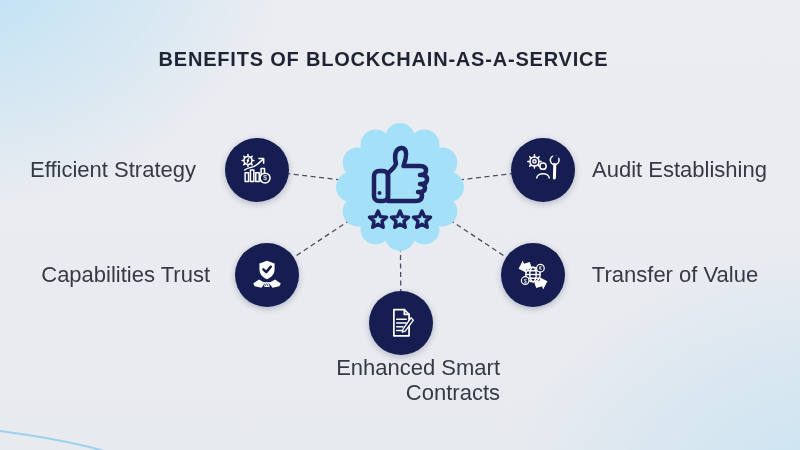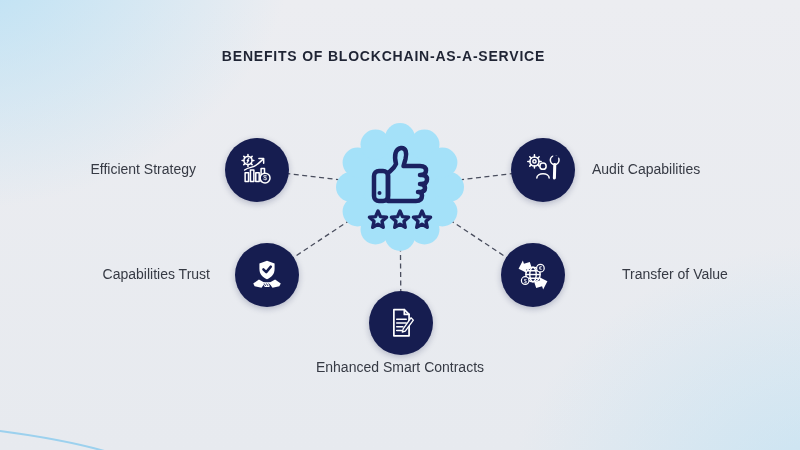--- a/index.html
+++ b/index.html
@@ -6,35 +6,35 @@
   .stage{
     position:relative;width:800px;height:450px;overflow:hidden;
     font-family:"Liberation Sans", sans-serif;
     background:
       radial-gradient(620px 480px at -6% -12%, rgba(173,222,246,.85), rgba(173,222,246,0) 55%),
       radial-gradient(520px 420px at 104% 112%, rgba(173,222,246,.55), rgba(173,222,246,0) 62%),
       linear-gradient(#ecedf1,#e7eaef);
   }
   .title{
     position:absolute;top:48px;left:0;width:767px;margin:0;
-    text-align:center;font-size:14px;font-weight:bold;letter-spacing:.8px;
+    text-align:center;font-size:20px;font-weight:bold;letter-spacing:.8px;
     color:#1f2434;
   }
   .bgsvg{position:absolute;left:0;top:0;}
   .badge{position:absolute;left:336px;top:123px;width:128px;height:128px;}
   .node{
     position:absolute;width:64px;height:64px;border-radius:50%;
     background:#161d50;display:flex;align-items:center;justify-content:center;
     box-shadow:0 2px 6px rgba(20,27,77,.25);
   }
   .label{
-    position:absolute;font-size:14px;color:#363a44;line-height:25px;
+    position:absolute;font-size:22px;color:#363a44;line-height:25px;
   }
   .align-r{text-align:right;}
-  .align-c{text-align:center;}
+  .align-c{text-align:right;}
   .nodeicon{display:block;}
 </style>
 </head>
 <body>
 
 <div class="stage">
 
   <h1 class="title">BENEFITS OF BLOCKCHAIN-AS-A-SERVICE</h1>
 
   <svg class="bgsvg" width="800" height="450" viewBox="0 0 800 450">
@@ -106,21 +106,21 @@
         <circle cx="11" cy="11" r="1.7"></circle>
         <path d="M15.8 11H18M14.39 14.39L15.95 15.95M11 15.8V18M7.61 14.39L6.05 15.95M6.2 11H4M7.61 7.61L6.05 6.05M11 6.2V4M14.39 7.61L15.95 6.05"></path>
         <circle cx="20" cy="16" r="3.3"></circle>
         <path d="M13.5,28.5 C13.5,22.5 26.5,22.5 26.5,28.5"></path>
         <circle cx="32.3" cy="9.5" r="4.6"></circle>
       </g>
       <polygon points="30.8,3.8 37.2,5.6 34.4,10.2 30.6,9.2" fill="#161d50"></polygon>
       <line x1="32.4" y1="14.2" x2="32" y2="28.5" stroke="#fff" stroke-width="3.2" stroke-linecap="round"></line>
     </svg>
   </div>
-  <div class="label" style="left:592px;top:157px;width:200px;">Audit Capabilities</div>
+  <div class="label" style="left:592px;top:157px;width:200px;">Audit Establishing</div>
 
   <div class="node" style="left:235px;top:243px;">
     <svg class="nodeicon" width="38" height="38" viewBox="0 0 40 40">
       <path d="M20,5 L28,7.8 V13.5 C28,19.2 24.7,22.7 20,24.5 C15.3,22.7 12,19.2 12,13.5 V7.8 Z" fill="#fff"></path>
       <polyline points="16.2,14 19.2,17 24,11.2" stroke="#161d50" stroke-width="2.6" fill="none" stroke-linecap="round" stroke-linejoin="round"></polyline>
       <g fill="#fff">
         <path d="M5.5,29 L11.5,24.8 L18,28.3 L14.2,33.5 L7,31.8 Z"></path>
         <path d="M34.5,29 L28.5,24.8 L22,28.3 L25.8,33.5 L33,31.8 Z"></path>
         <path d="M16,27.5 L24,27.5 L22.5,32.5 L17.5,32.5 Z"></path>
       </g>

